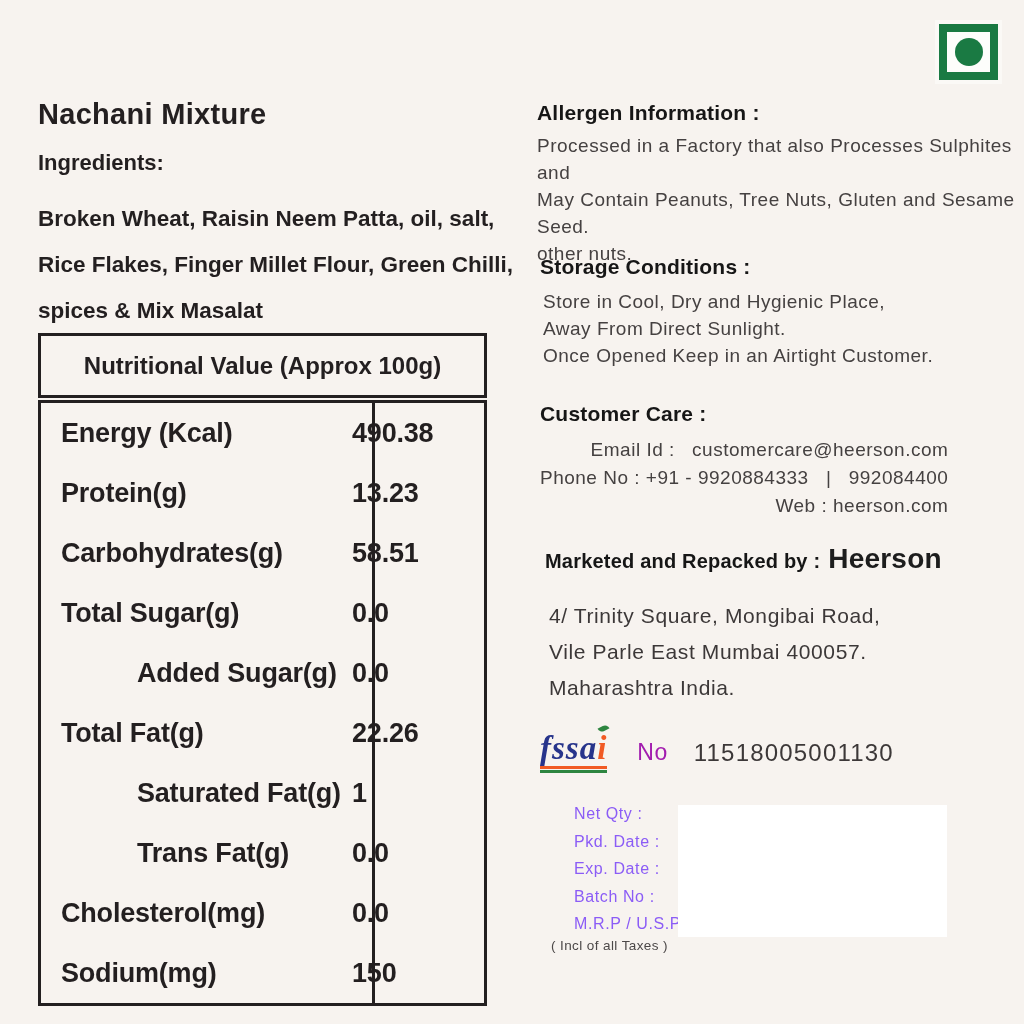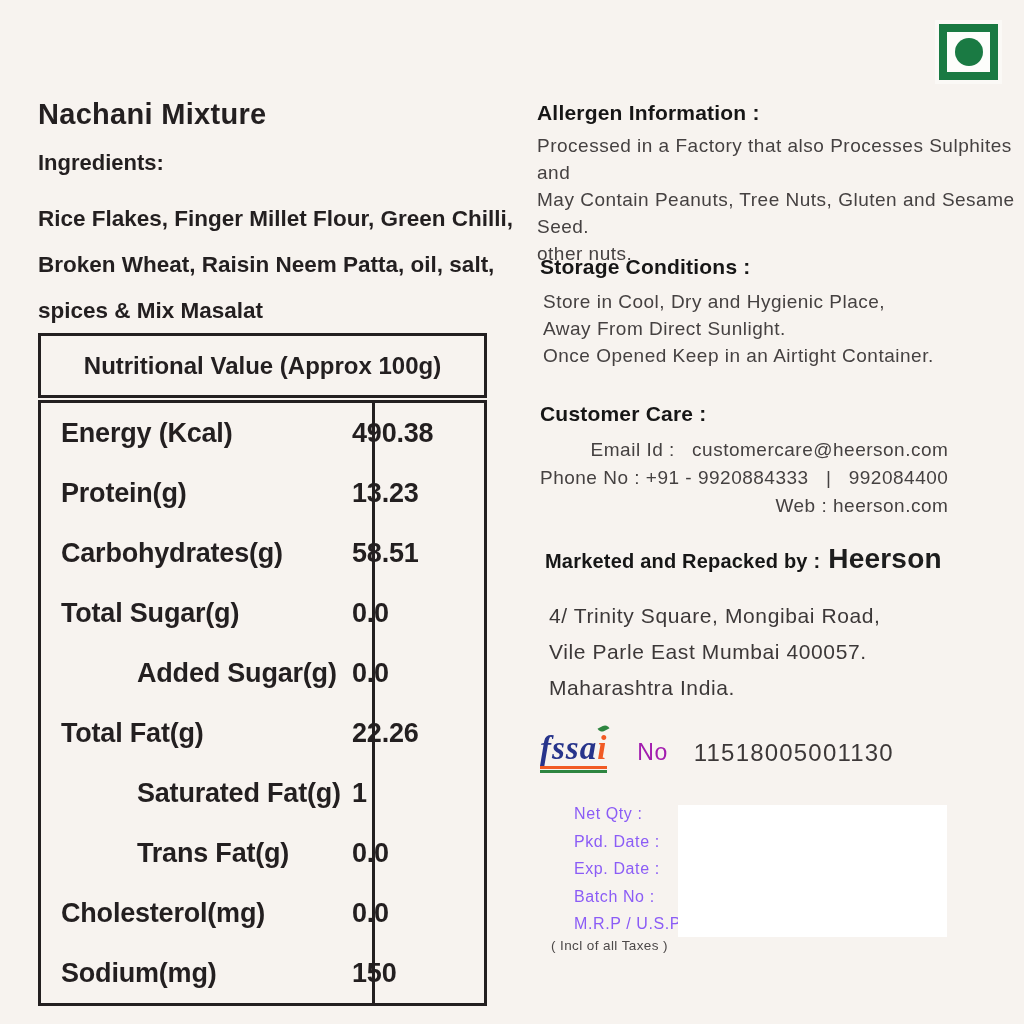--- a/index.html
+++ b/index.html
@@ -101,22 +101,22 @@
 </head>
 <body>
 
 <div class="abs veg-mark">
   <div class="veg-dot"></div>
 </div>
 
 <div class="abs product-title">Nachani Mixture</div>
 <div class="abs ingredients-heading">Ingredients:</div>
 <div class="abs ingredients-lines">
+  <div>Broken Wheat, Raisin Neem Patta, oil, salt,</div>
   <div>Rice Flakes, Finger Millet Flour, Green Chilli,</div>
-  <div>Broken Wheat, Raisin Neem Patta, oil, salt,</div>
   <div>spices &amp; Mix Masalat</div>
 </div>
 
 <div class="abs nv-header">Nutritional Value (Approx 100g)</div>
 <div class="abs nv-body">
   <div class="nv-divider"></div>
   <div class="nv-rows">
     <div class="nv-row">
       <div class="nv-name">Energy (Kcal)</div>
       <div class="nv-value">490.38</div>
@@ -164,21 +164,21 @@
 <div class="abs sec-body allergen-lines">
   <div>Processed in a Factory that also Processes Sulphites and</div>
   <div>May Contain Peanuts, Tree Nuts, Gluten and Sesame Seed.</div>
   <div>other nuts.</div>
 </div>
 
 <div class="abs sec-heading storage-heading">Storage Conditions :</div>
 <div class="abs sec-body storage-lines">
   <div>Store in Cool, Dry and Hygienic Place,</div>
   <div>Away From Direct Sunlight.</div>
-  <div>Once Opened Keep in an Airtight Container.</div>
+  <div>Once Opened Keep in an Airtight Customer.</div>
 </div>
 
 <div class="abs sec-heading cc-heading">Customer Care :</div>
 <div class="abs sec-body cc-lines">
   <div class="pre">Email Id :   customercare@heerson.com</div>
   <div class="pre">Phone No : +91 - 9920884333   |   992084400</div>
   <div class="pre">Web : heerson.com</div>
 </div>
 
 <div class="abs marketed-row">

